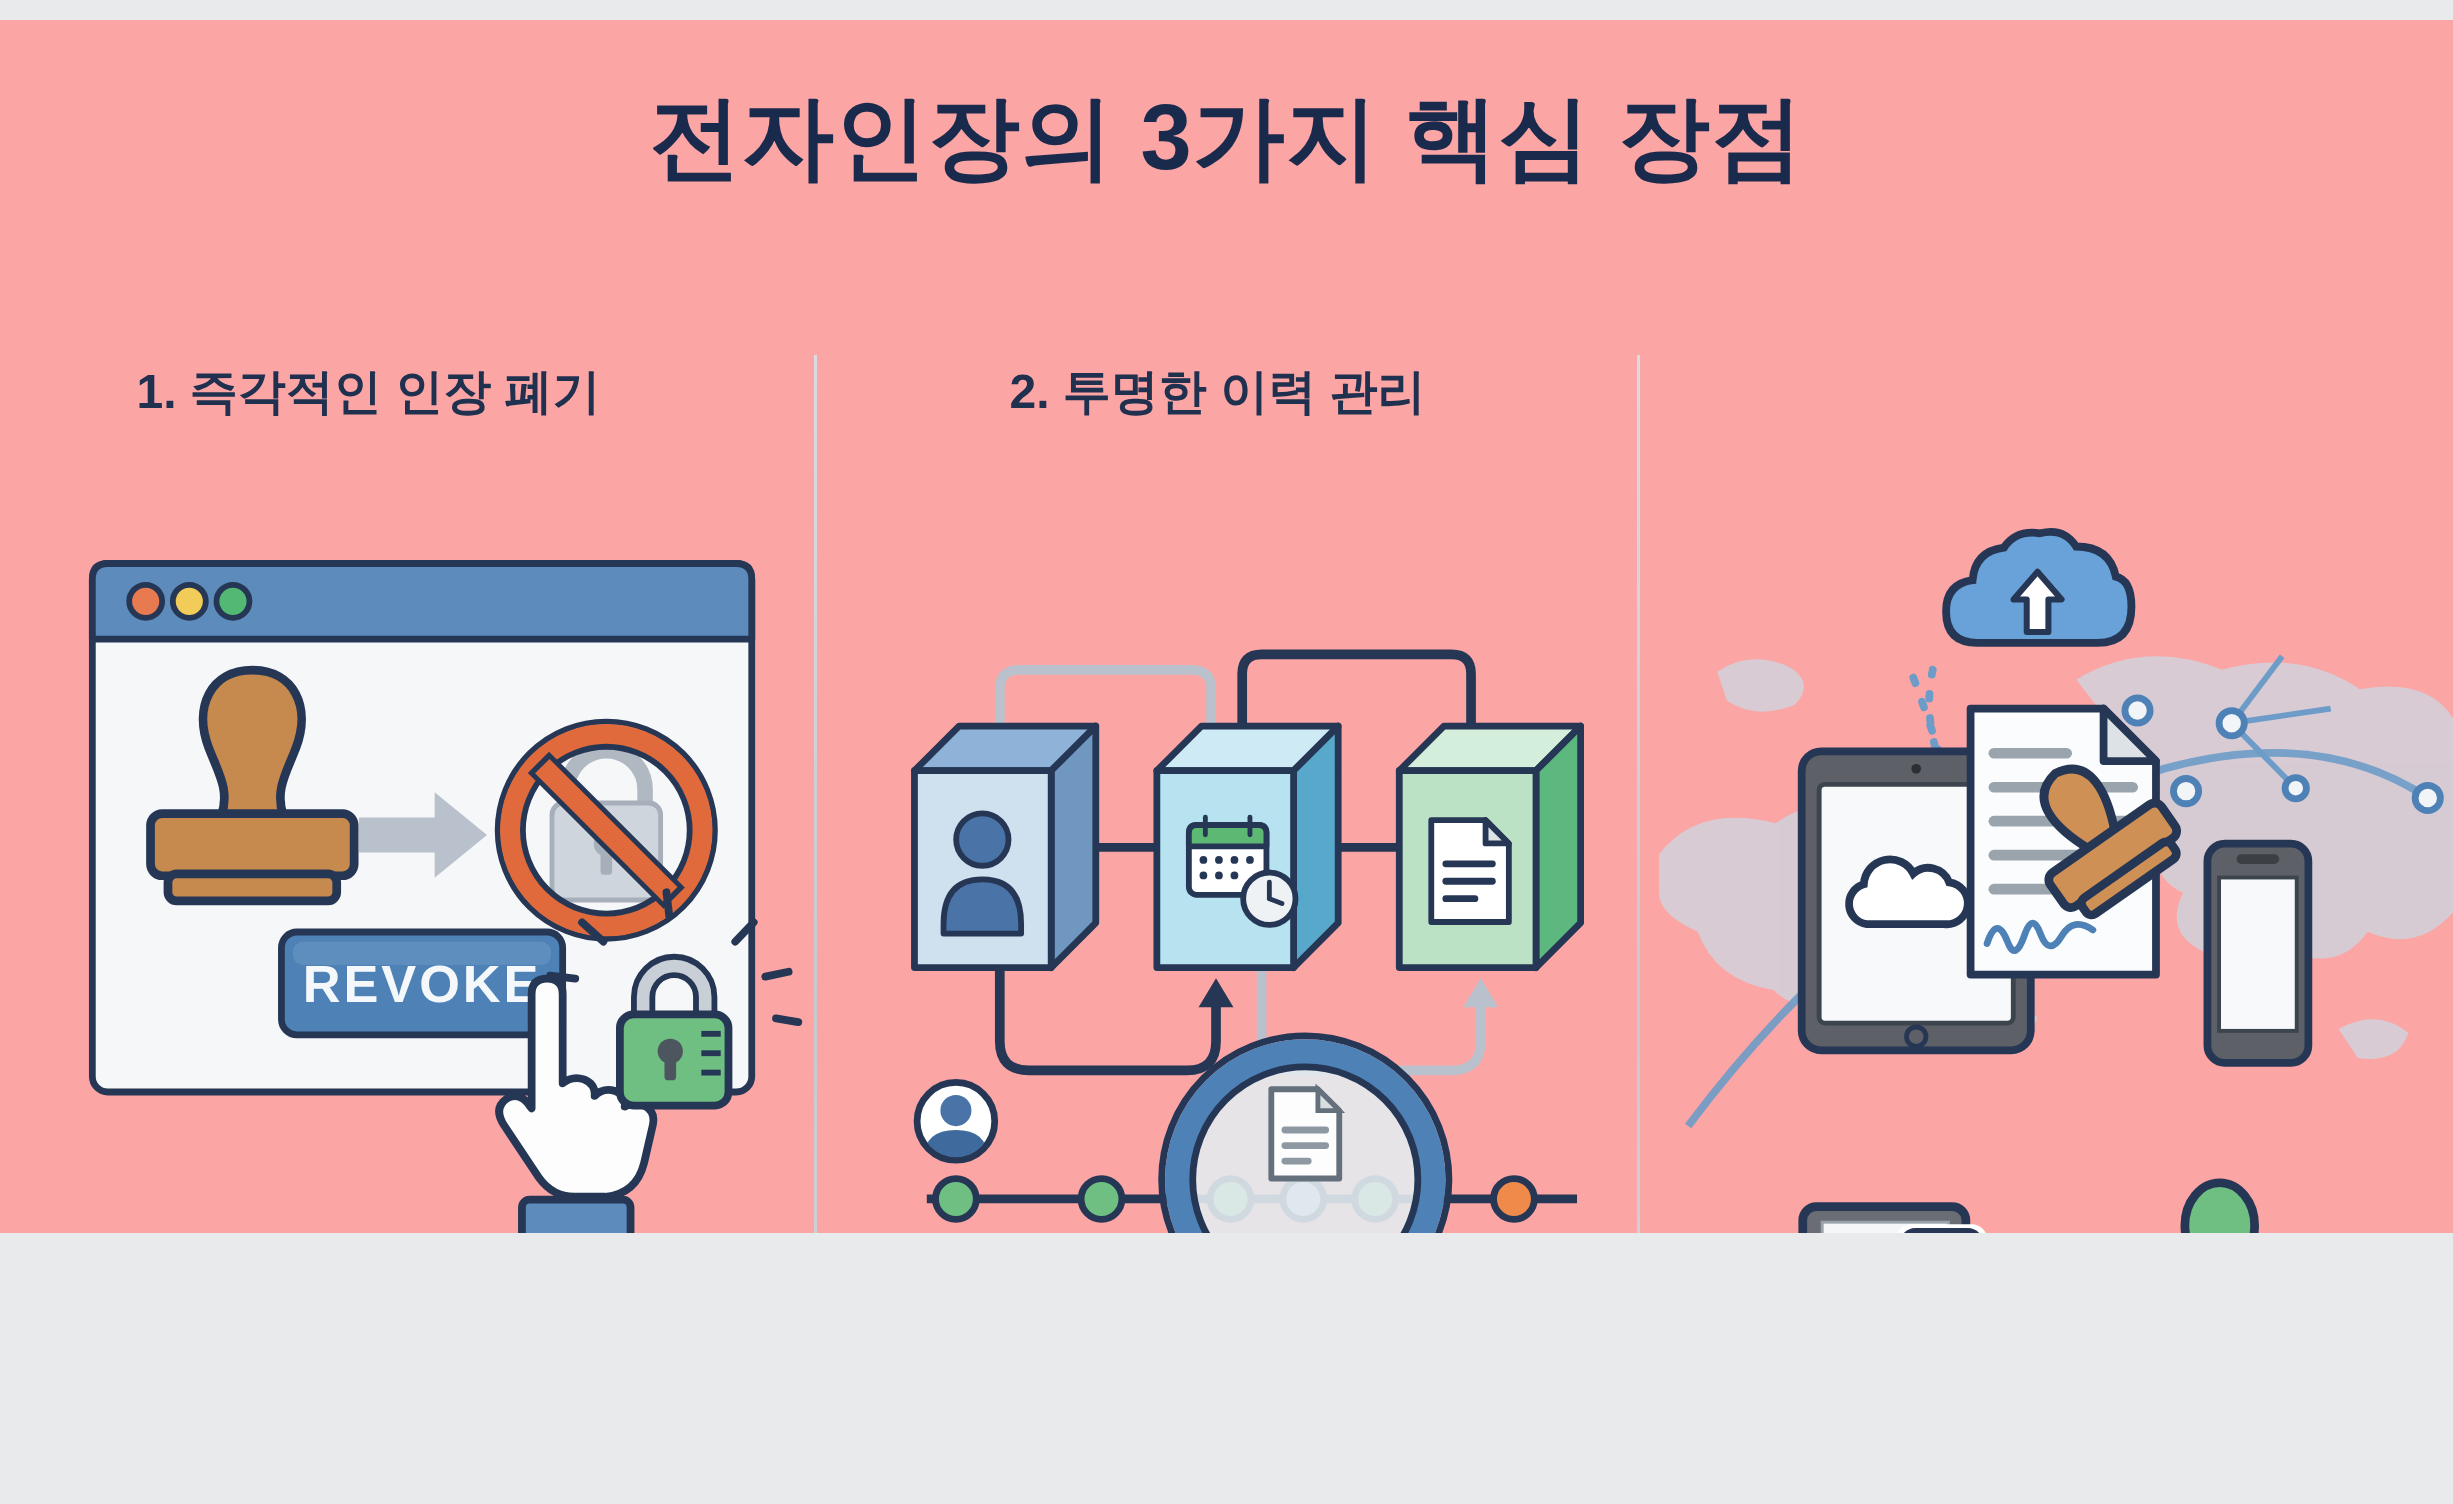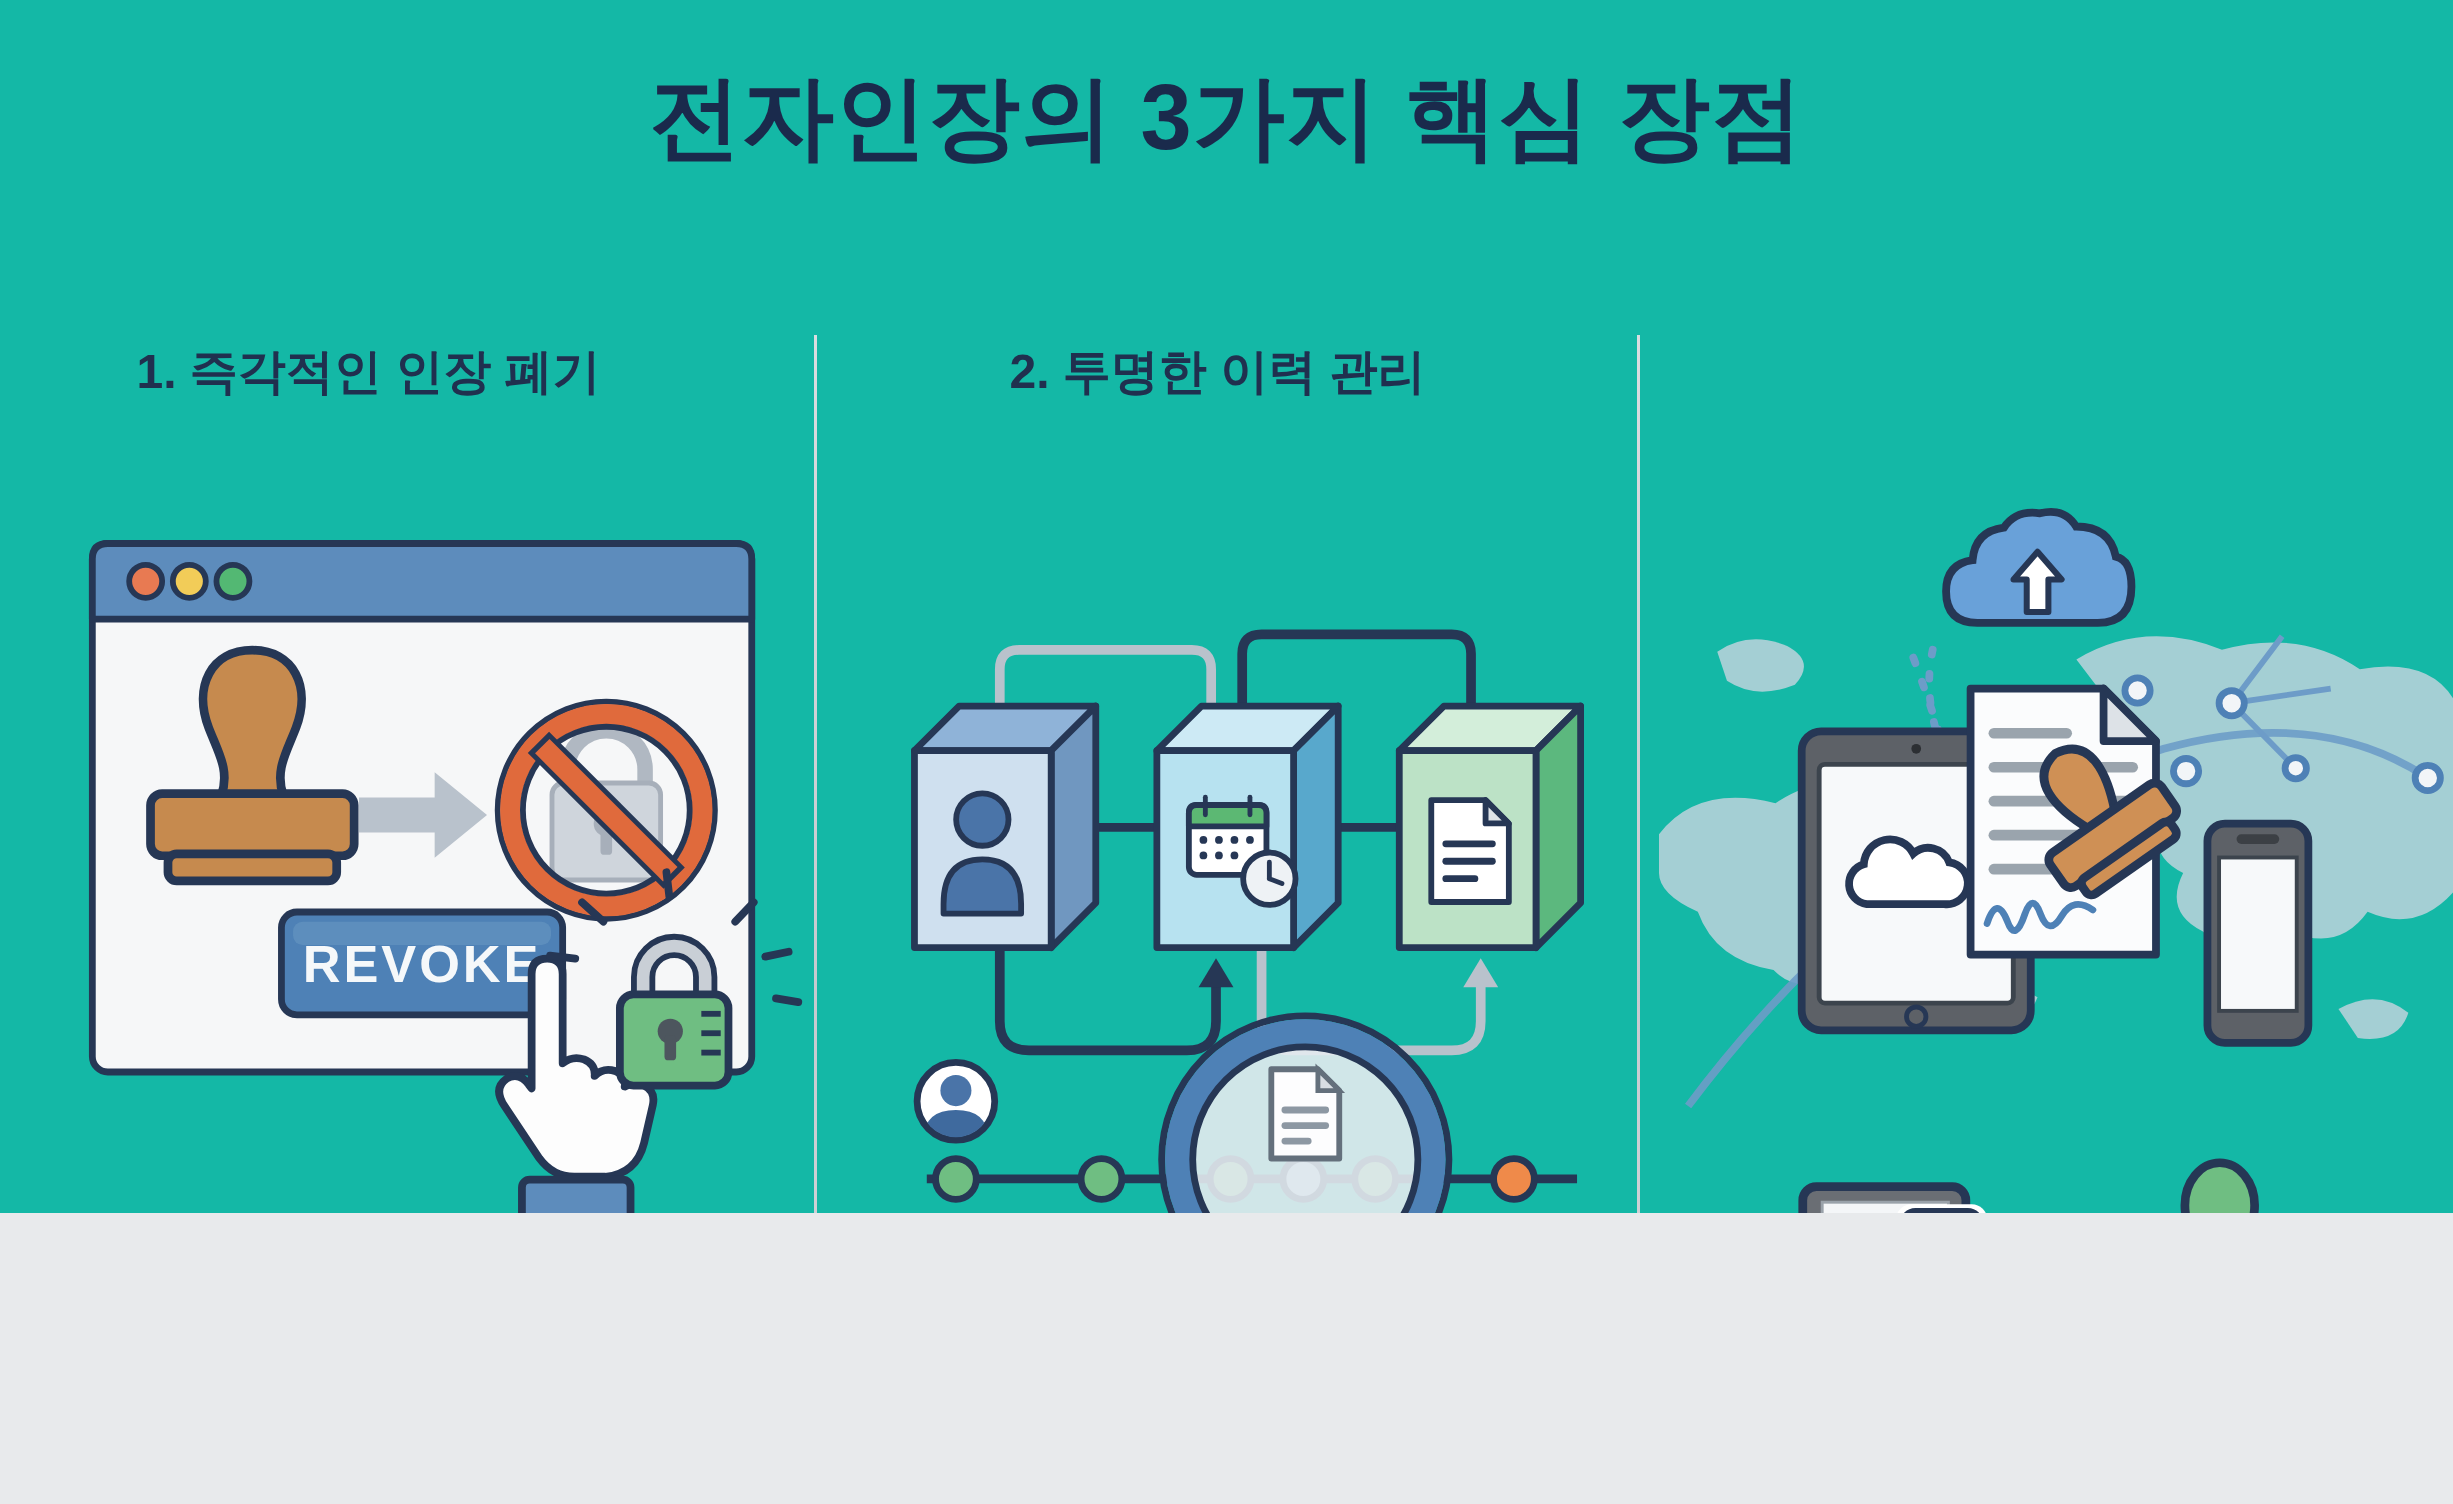--- a/index.html
+++ b/index.html
@@ -1,17 +1,17 @@
 <!DOCTYPE html>
 <html><head>
 <meta charset="utf-8">
 <style>
   html,body{margin:0;padding:0;}
   body{font-family:"Liberation Sans","DejaVu Sans",sans-serif;background:#e8eaec;}
-  #canvas{position:relative;width:2453px;height:1213px;background:#14b8a6;overflow:hidden;}
+  #canvas{position:relative;width:2453px;height:1213px;background:#fca5a5;overflow:hidden;margin-top:20px;}
   .abs{position:absolute;}
   .title{left:0;top:56px;width:2453px;text-align:center;font-size:92px;font-weight:800;
          color:#1a2a4c;letter-spacing:1px;}
   .col-heading{top:340px;font-size:48px;font-weight:800;color:#20304f;text-align:center;white-space:nowrap;}
   .h1{left:58px;width:621px;}
   .h2{left:907px;width:621px;}
   .h3{left:1737px;width:621px;}
   .divider{top:335px;width:2.9px;height:1092px;background:linear-gradient(#dadde0,#c6cacf 60%,#d5d8db);}
   .caption{top:1337px;font-size:49px;font-weight:800;color:#20304f;text-align:center;white-space:nowrap;}
   .cap1{left:1705px;width:398px;}

